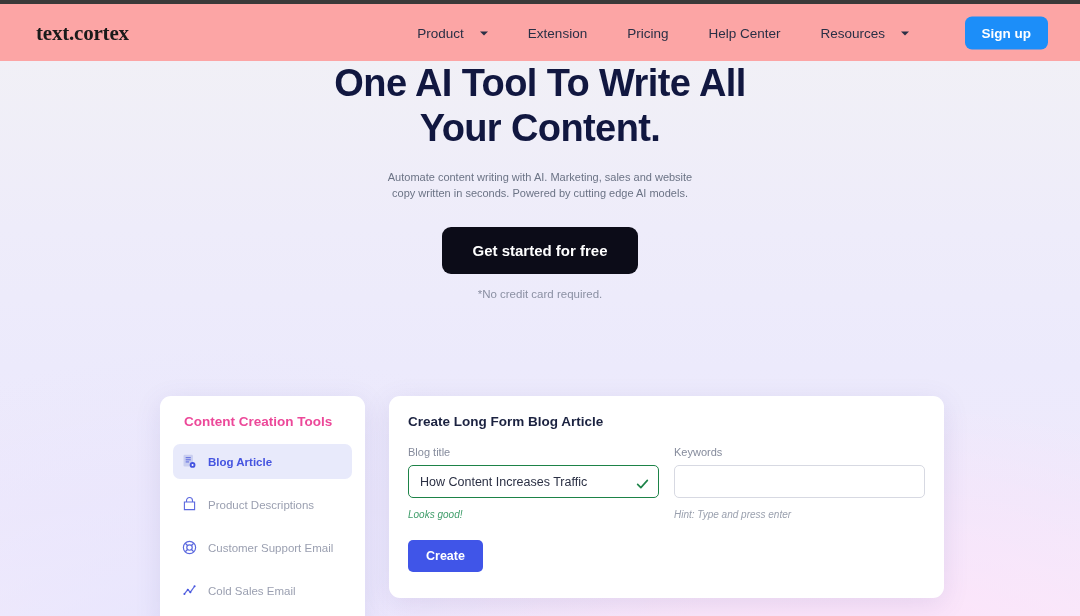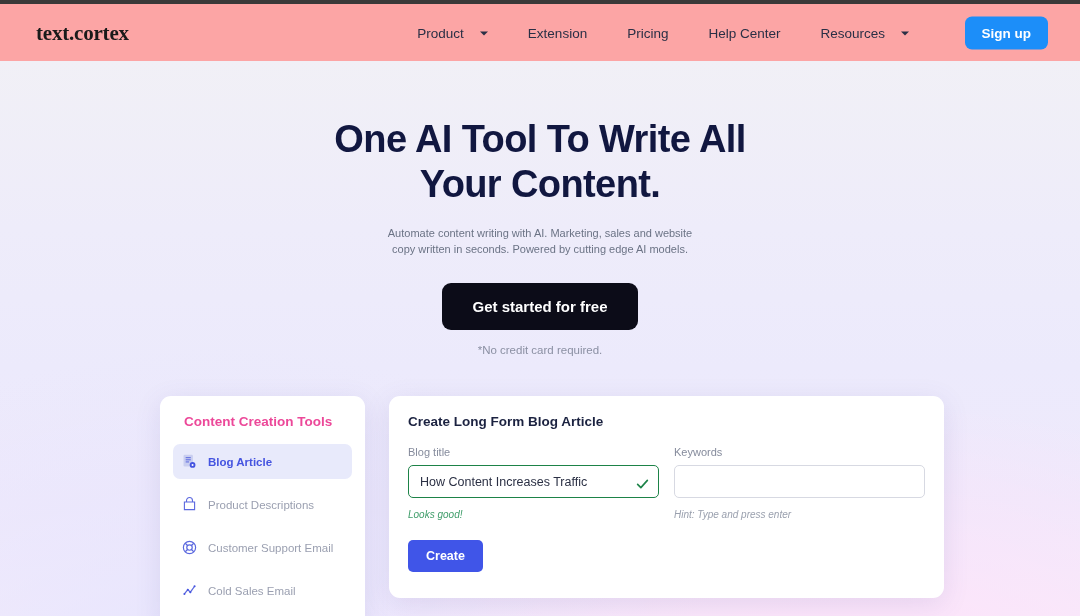--- a/index.html
+++ b/index.html
@@ -85,21 +85,20 @@
   }
 
   
   #hero {
     position: absolute; top: 61px; left: 0;
     width: 1080px;
     z-index: 5;
     text-align: center;
   }
   #hero-title {
-    margin-top: 56px;
     font-size: 38px;
     font-weight: bold;
     line-height: 1.18;
     letter-spacing: -0.6px;
     color: #111740;
   }
   #hero-sub {
     margin-top: 19px;
     font-size: 11px;
     line-height: 1.45;

